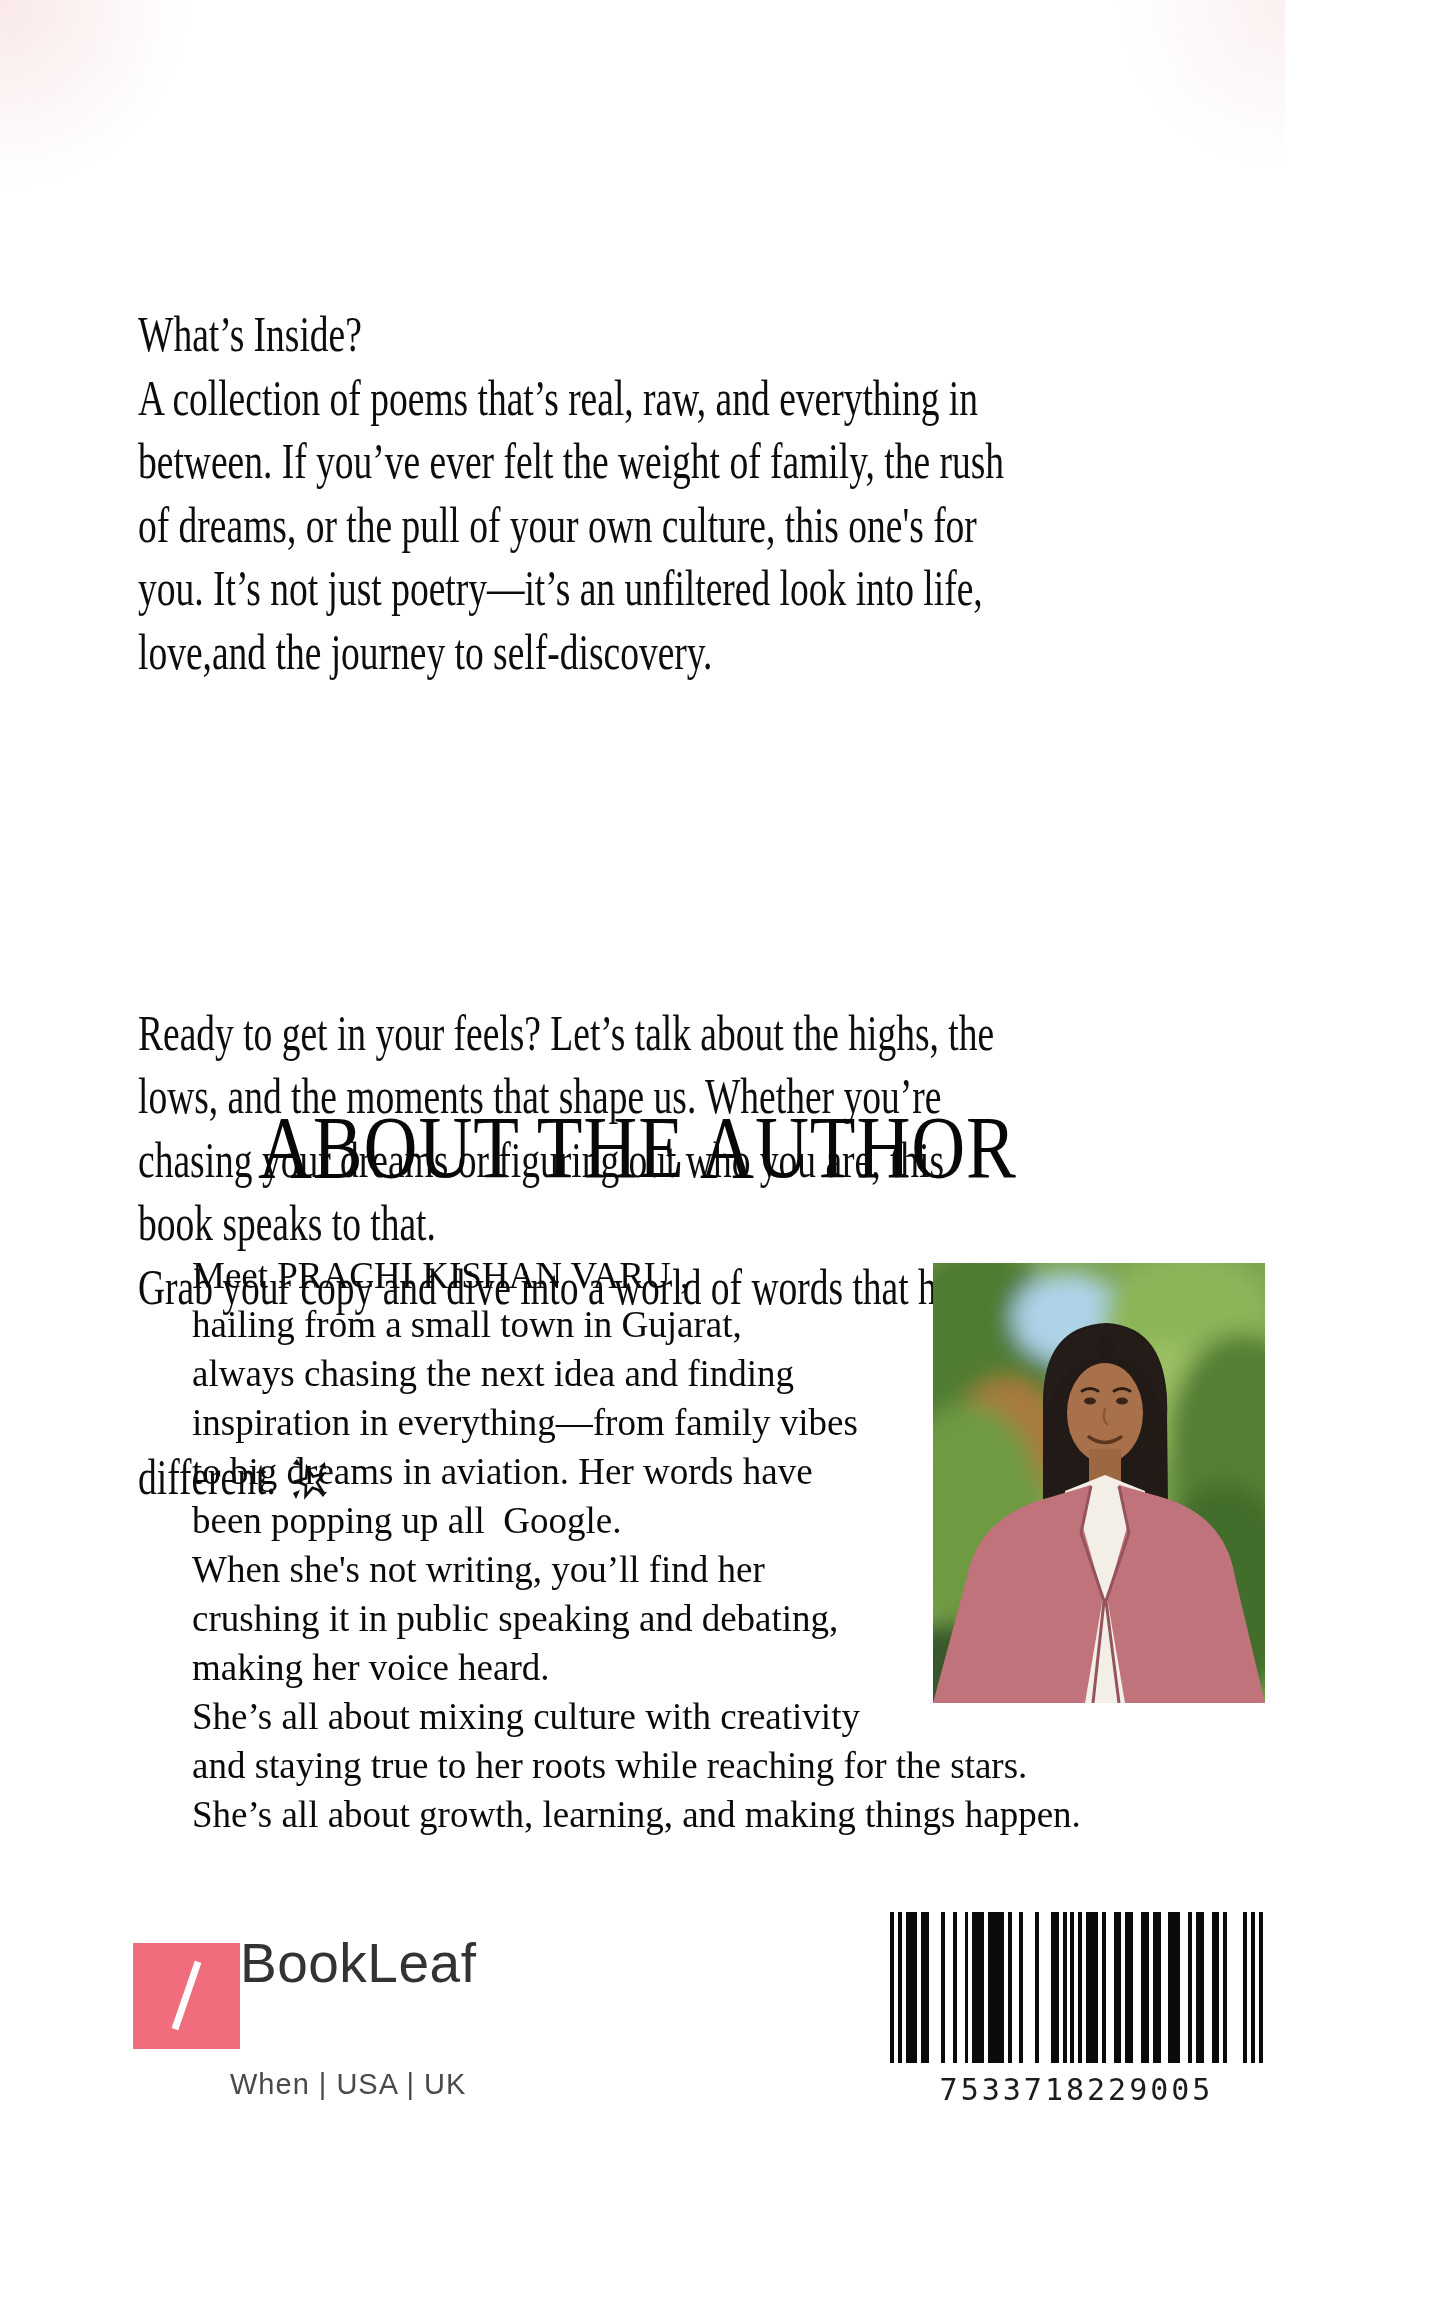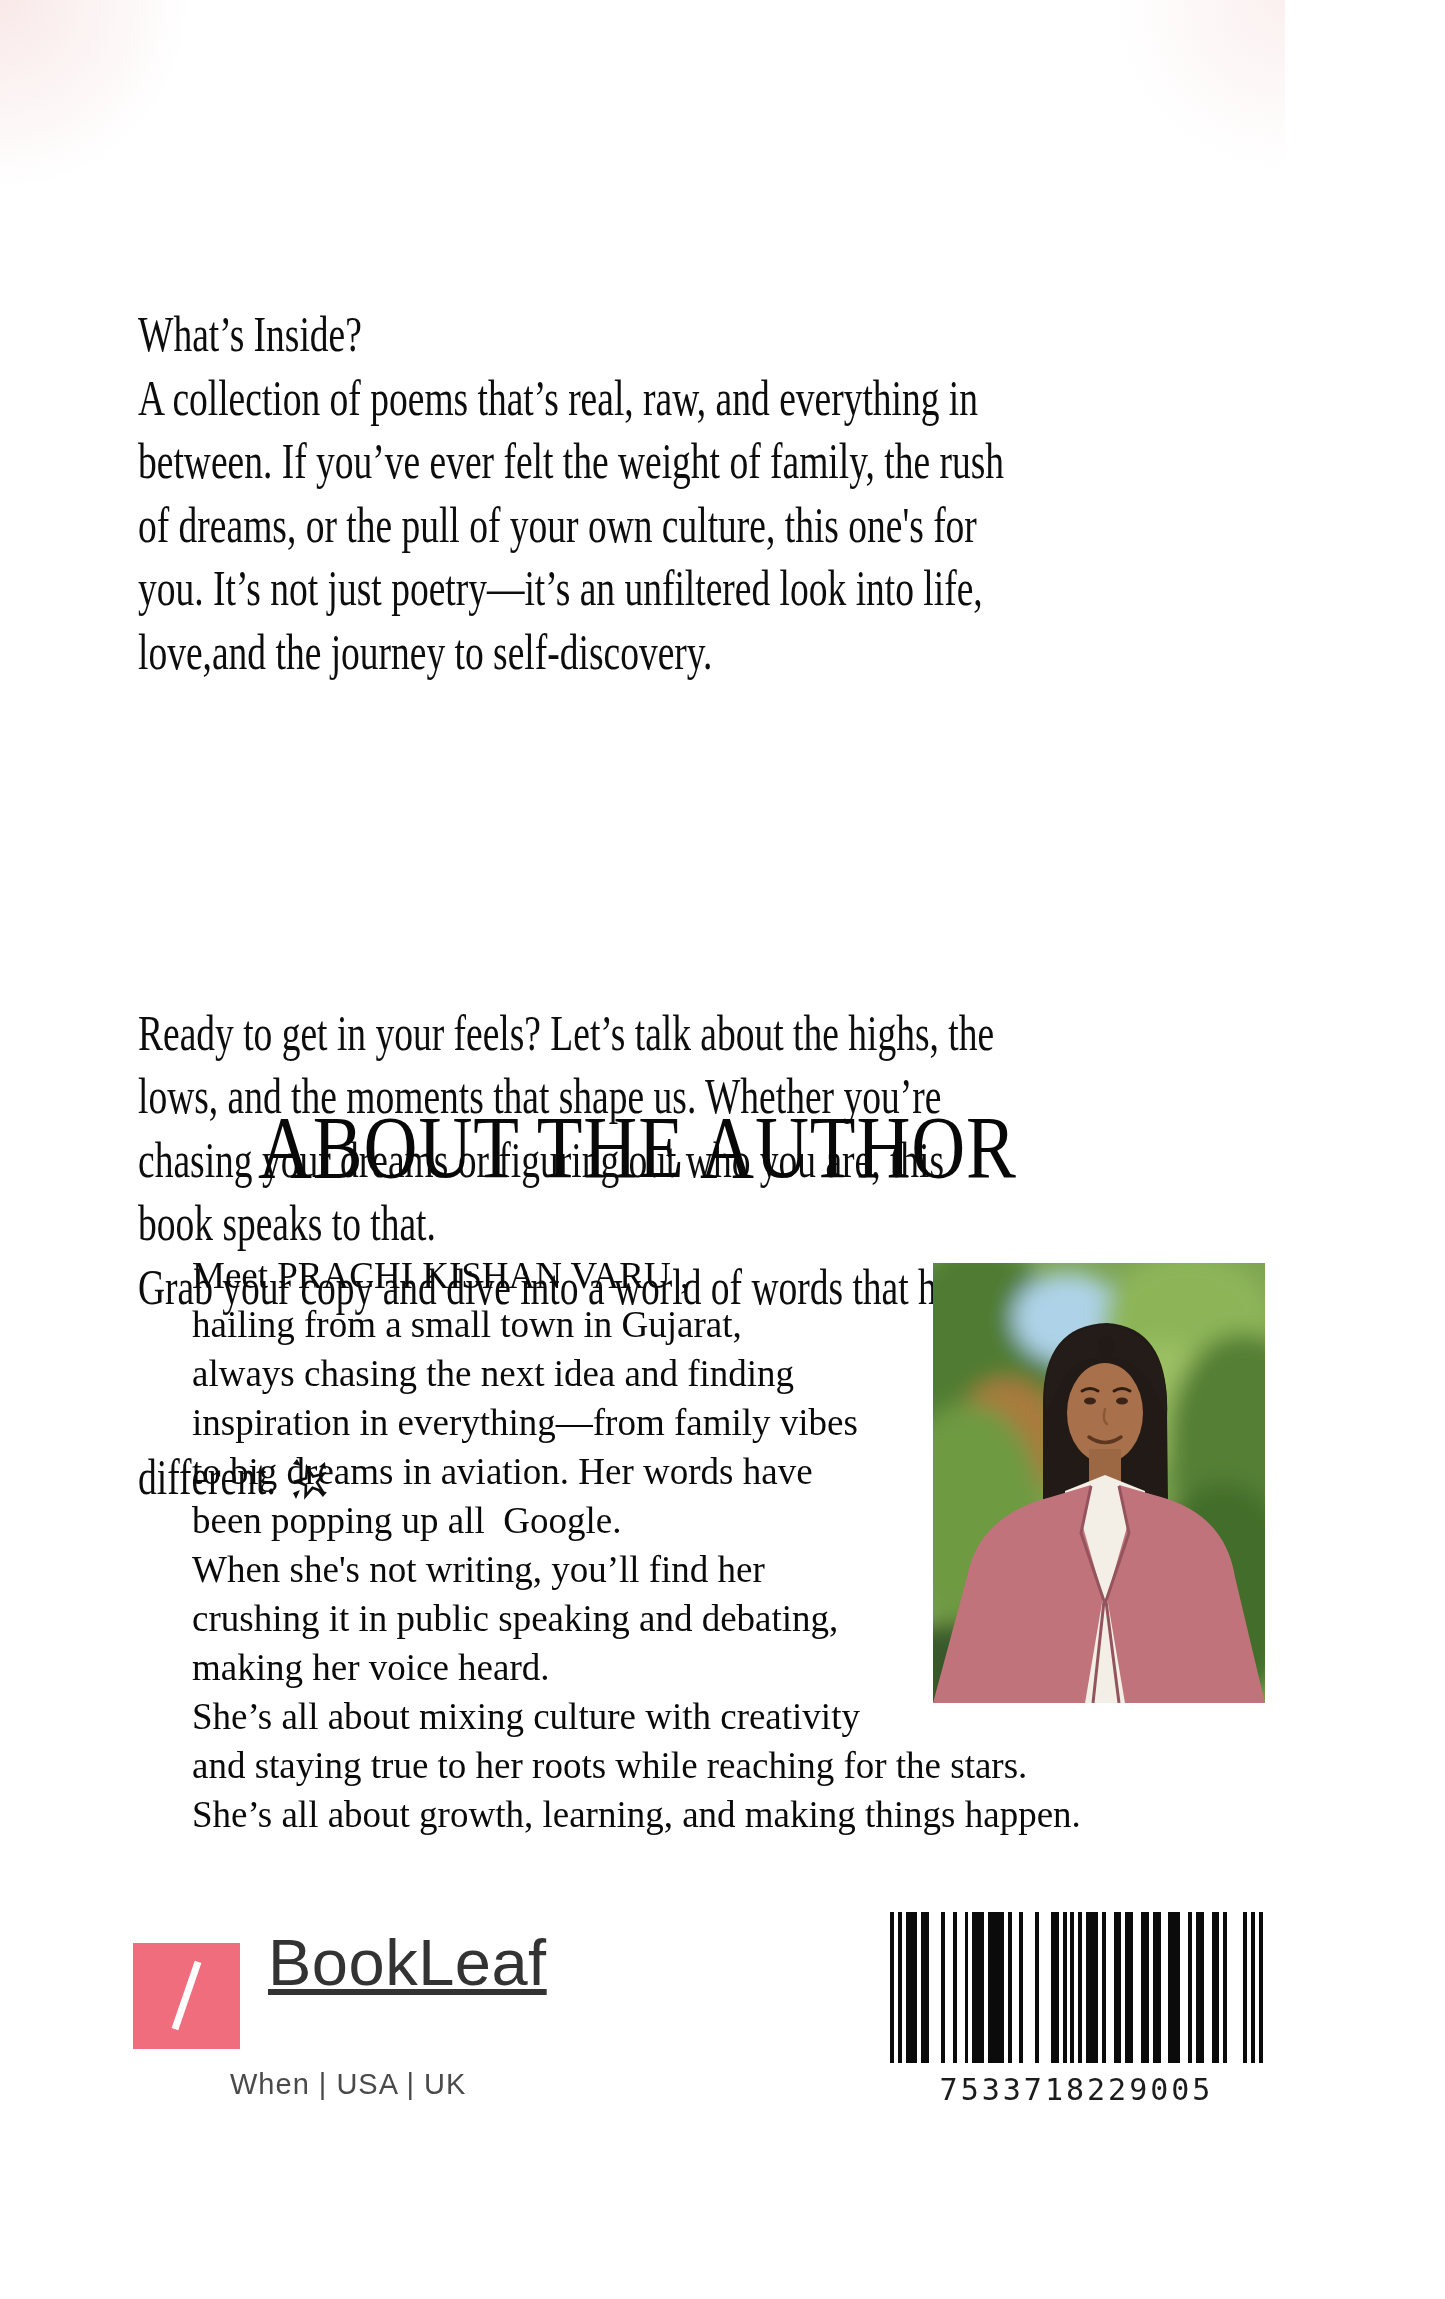--- a/index.html
+++ b/index.html
@@ -35,23 +35,23 @@
   .author{
     position:absolute;left:192px;top:1251px;
     font-size:37px;line-height:49px;white-space:pre;color:#0a0a0a;
   }
   
   .photo{position:absolute;left:933px;top:1263px;width:332px;height:440px;}
   
   .logo-square{position:absolute;left:133px;top:1943px;width:107px;height:106px;}
   .slash{position:absolute;left:50px;top:17px;width:7px;height:71px;background:#ffffff;transform:rotate(19deg);}
   .brand{
-    position:absolute;left:268px;top:1933px;
+    position:absolute;left:240px;top:1933px;
     font-family:"Liberation Sans", sans-serif;font-weight:300;
-    font-size:65px;line-height:60px;color:#333333;letter-spacing:0.5px;text-decoration:underline;
+    font-size:55px;line-height:60px;color:#333333;letter-spacing:0.5px;
   }
   .regions{
     position:absolute;left:230px;top:2068px;
     font-family:"Liberation Sans", sans-serif;font-weight:300;
     font-size:29px;color:#4a4a4a;letter-spacing:1px;
   }
   
   .barcode{position:absolute;left:890px;top:1912px;width:373px;}
   .bars{display:flex;height:151px;}
   .bars .bar{background:#0b0b0b;height:100%;}

